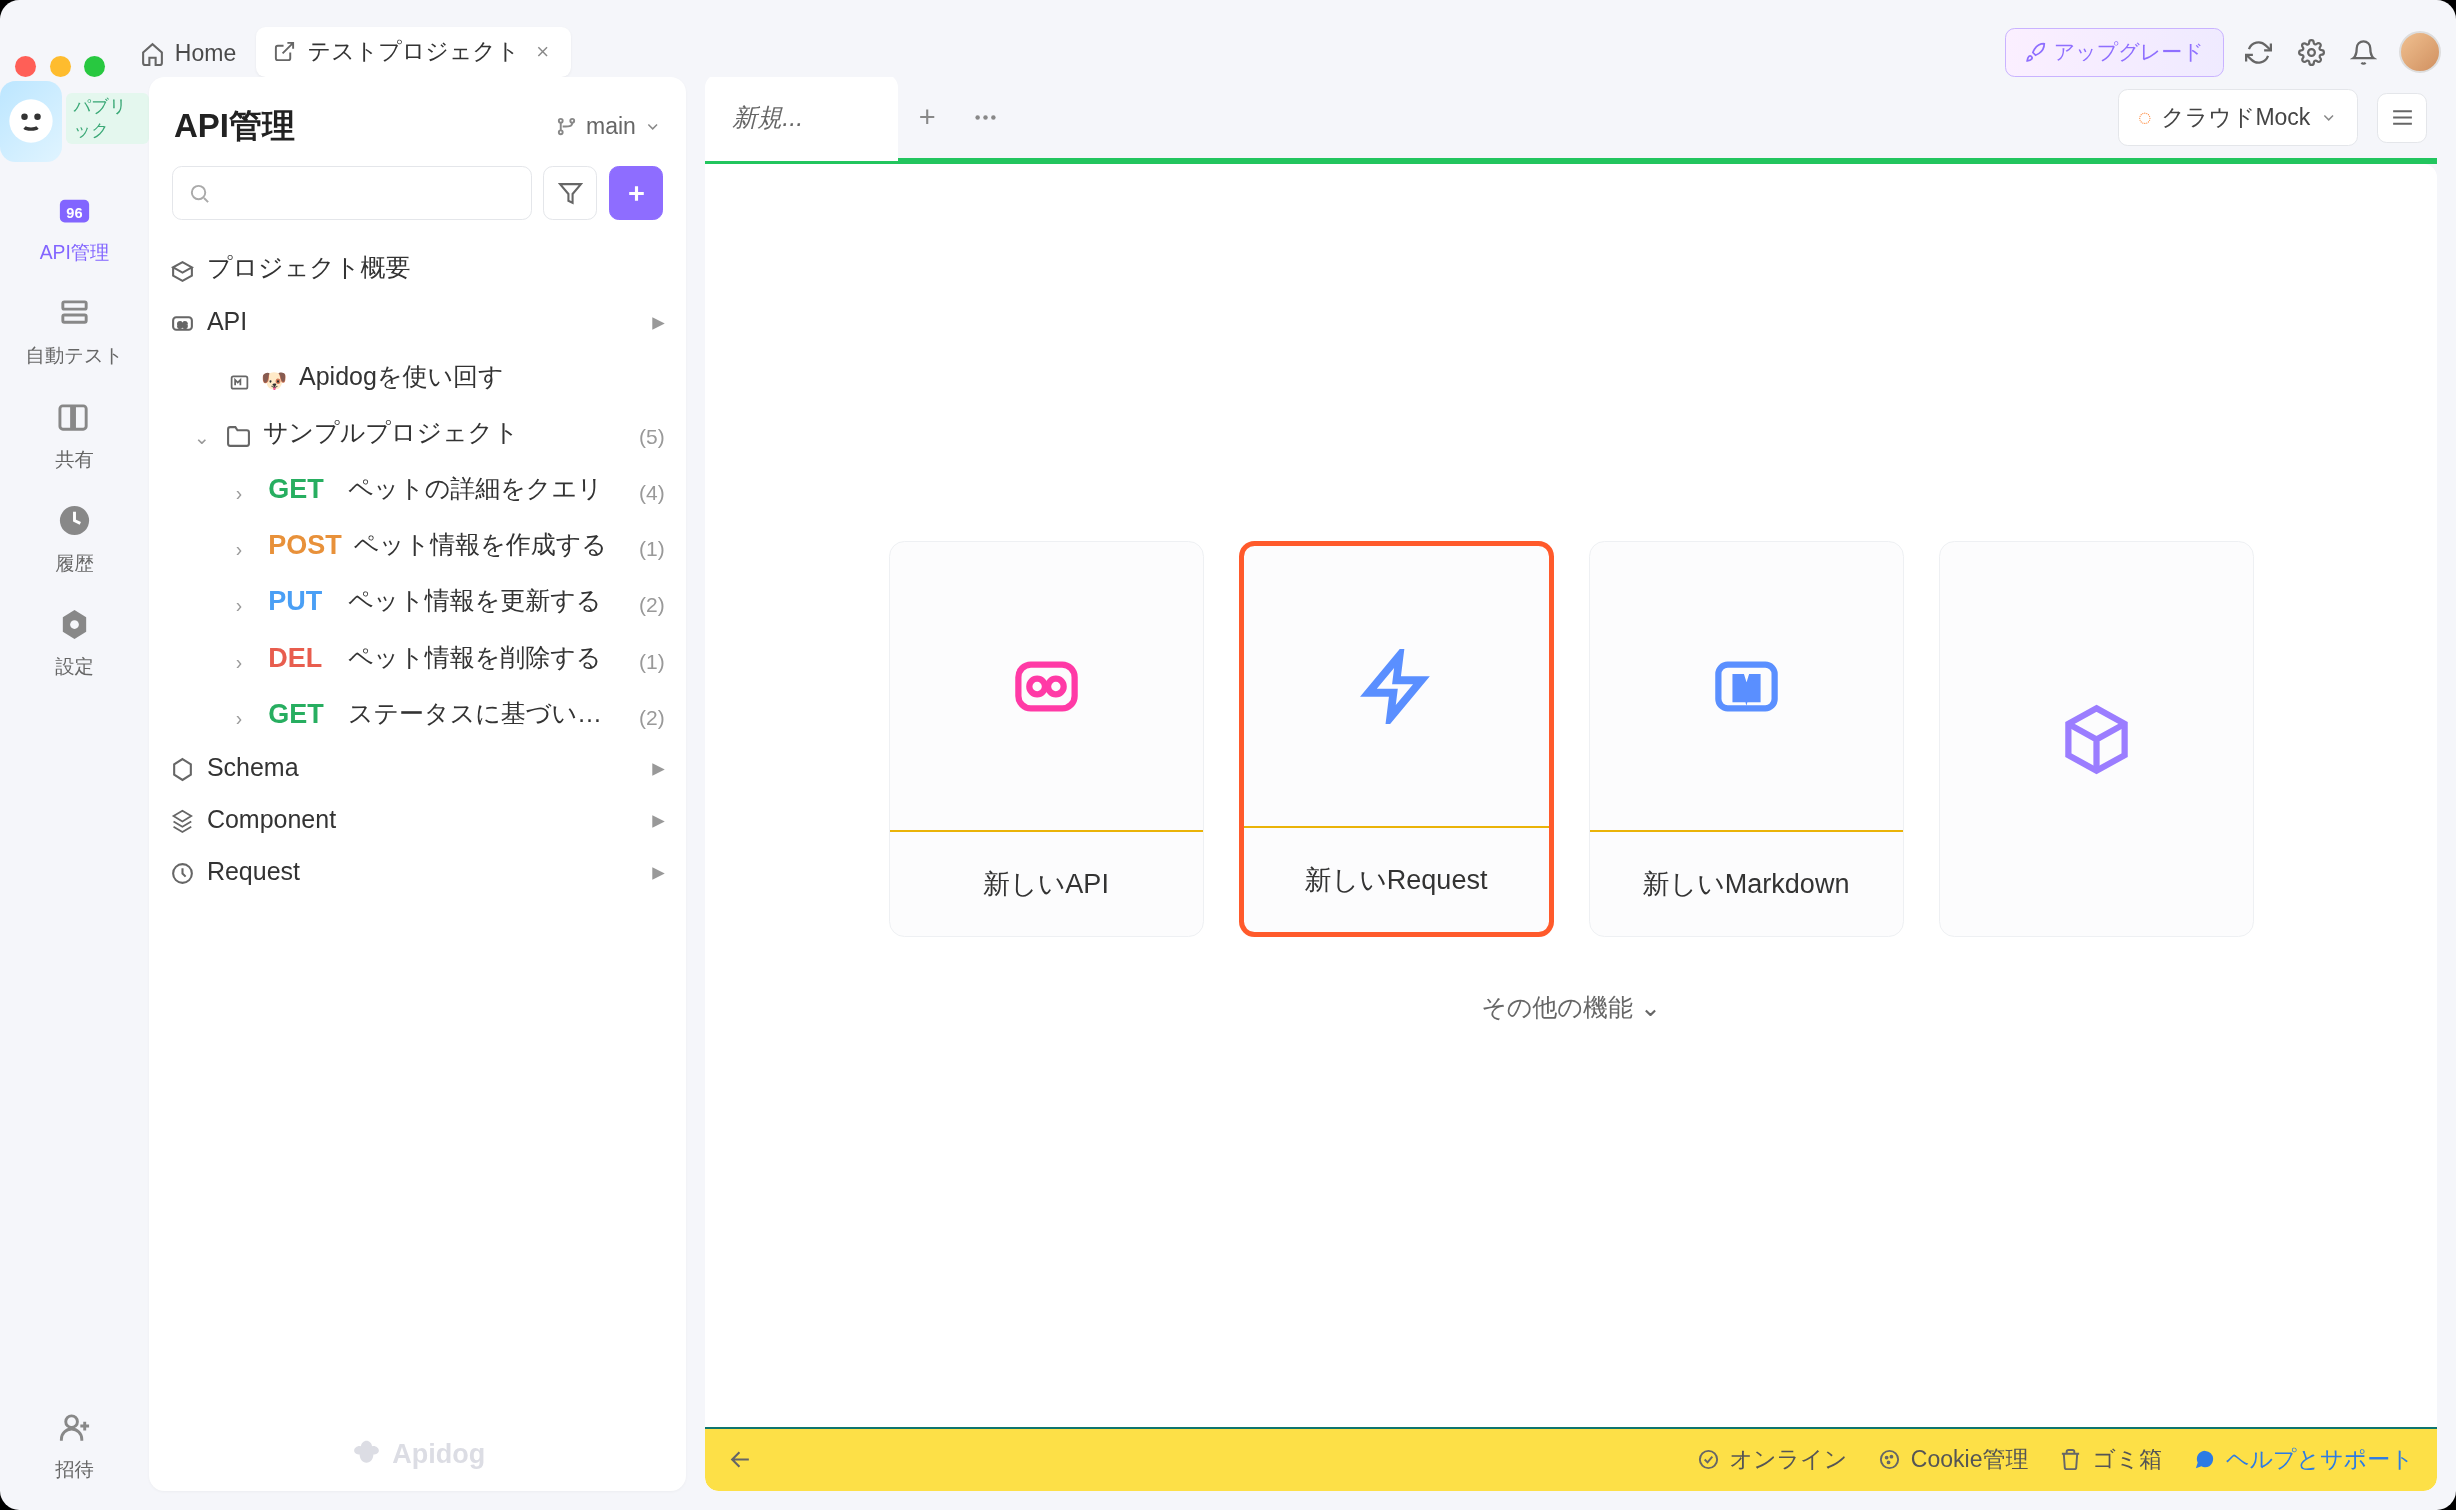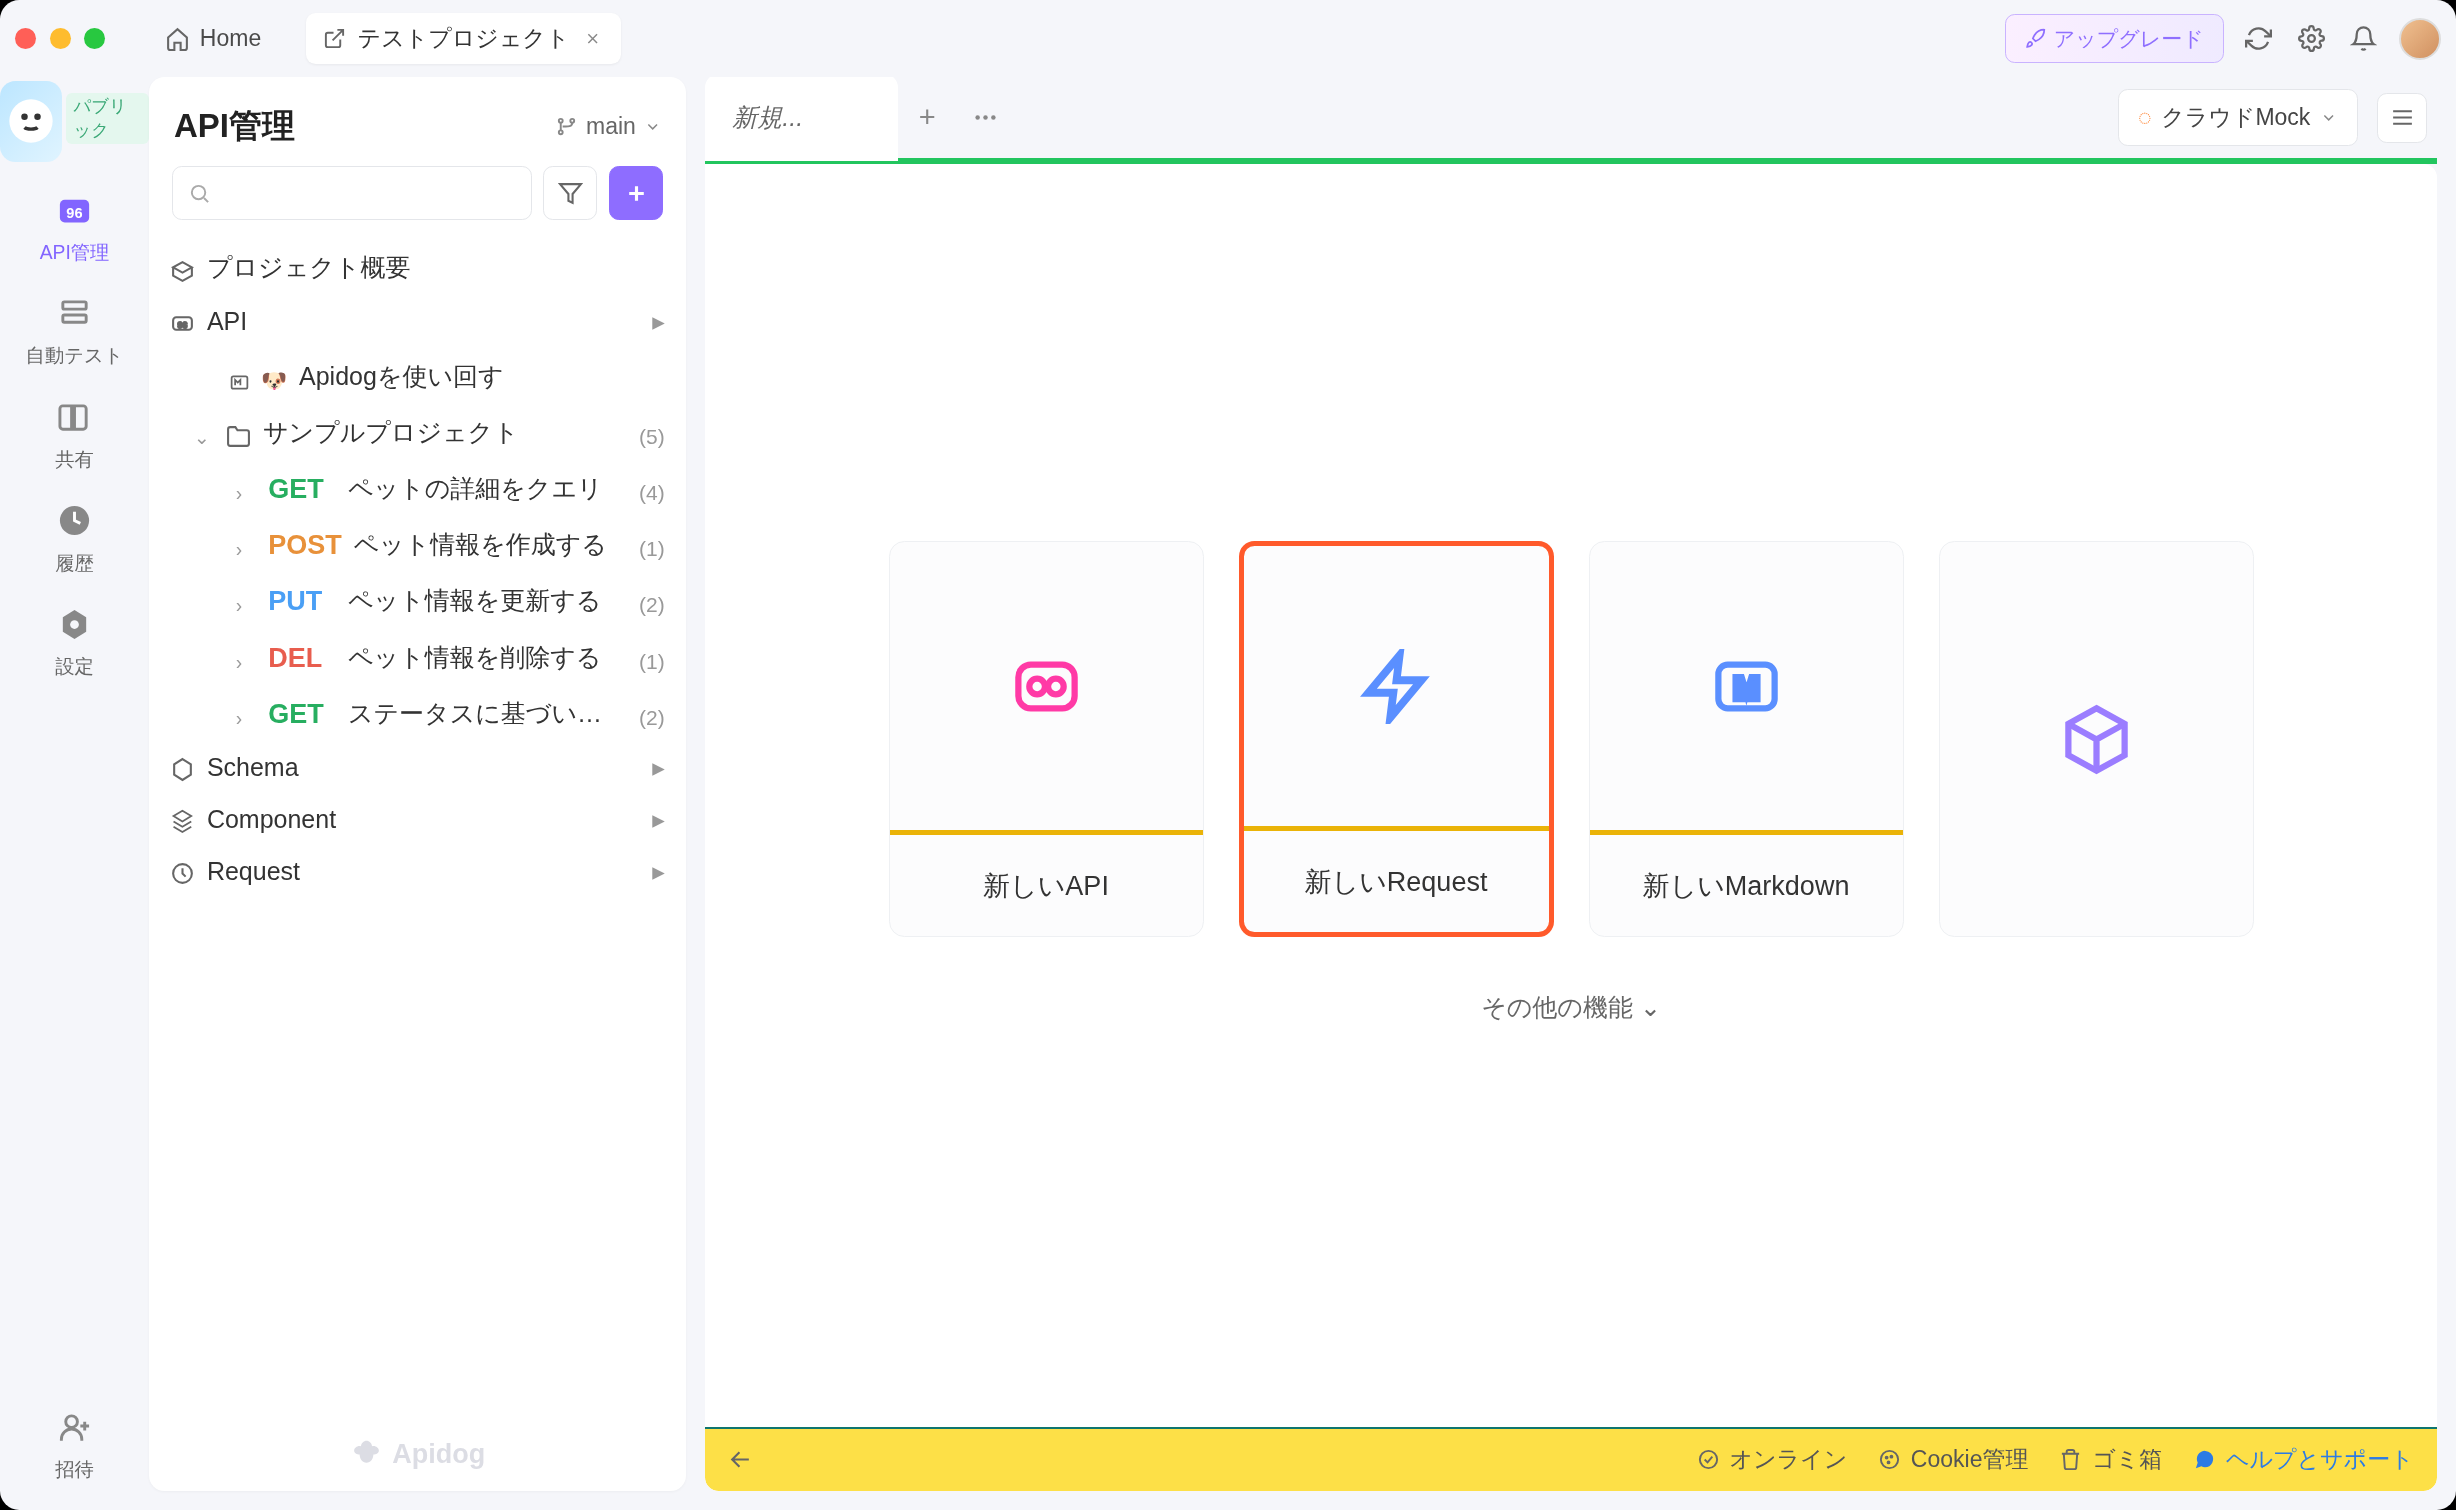--- a/index.html
+++ b/index.html
@@ -1,19 +1,19 @@
 <!DOCTYPE html>
 <html><head>
 <meta charset="utf-8">
 <style>
 * { box-sizing: border-box; margin: 0; padding: 0; }
 body { font-family: -apple-system, BlinkMacSystemFont, "Segoe UI", sans-serif; font-size: 13.5px; color: #333; background: #000; }
 .window { width: 2456px; height: 1510px; background: #f5f6fa; border-radius: 19.3px; overflow: hidden; display: flex; flex-direction: column; transform-origin: top left; }
 
-.titlebar { height: 77px; display: flex; align-items: center; padding: 0 15.4px; gap: 27px; }
+.titlebar { height: 77px; display: flex; align-items: flex-end; padding: 0 15.4px; gap: 2px; }
 .traffic { display: flex; gap: 13.5px; margin-right: 15.4px; }
 .dot { width: 21px; height: 21px; border-radius: 50%; }
 .dot.r { background: #ff5f57; } .dot.y { background: #febc2e; } .dot.g { background: #28c840; }
 .home-tab { display: flex; align-items: center; gap: 9.7px; padding: 9.7px 17.4px; border-radius: 9.7px; color: #4a4a4a; font-size: 23px; cursor: pointer; }
 .tab-pill { display: flex; align-items: center; gap: 11.6px; padding: 9.7px 17.4px; background: #fff; border-radius: 9.7px; box-shadow: 0 1px 2.9px rgba(0,0,0,0.06); font-size: 23px; cursor: pointer; }
 .tab-close { width: 23px; height: 23px; display: flex; align-items: center; justify-content: center; color: #888; cursor: pointer; }
 .titlebar-right { margin-left: auto; display: flex; align-items: center; gap: 17.4px; }
 .upgrade-btn { display: flex; align-items: center; gap: 7.7px; padding: 9.7px 19.3px; border: 1.9px solid #c9b3ff; border-radius: 9.7px; background: linear-gradient(90deg, #fbefff, #efeaff); color: #8f6fff; font-size: 21px; cursor: pointer; }
 .icon-btn { width: 35px; height: 35px; display: flex; align-items: center; justify-content: center; color: #666; cursor: pointer; }
 .avatar { width: 42px; height: 42px; border-radius: 50%; background: linear-gradient(135deg, #f0c090, #d09060); border: 2.9px solid #ddd; }
@@ -56,21 +56,21 @@
 .main-right { margin-left: auto; display: flex; align-items: center; gap: 19.3px; padding-right: 9.7px; }
 .env-btn { display: flex; align-items: center; gap: 9.7px; padding: 11.6px 19.3px; border: 1px solid #e4e6ea; border-radius: 9.7px; background: #fff; font-size: 23px; color: #444; cursor: pointer; }
 .env-dot { color: #ff8a3d; }
 .menu-btn { width: 50px; height: 50px; border: 1px solid #e4e6ea; border-radius: 9.7px; background: #fff; display: flex; align-items: center; justify-content: center; cursor: pointer; color: #666; }
 
 .stage { flex: 1; background: #fff; border-radius: 0 13.5px 13.5px 13.5px; overflow: auto; position: relative; }
 .cards { display: flex; gap: 35px; justify-content: center; padding-top: 377px; }
 .card { width: 315px; height: 396px; background: #fcfcfd; border: 1px solid #eef0f3; border-radius: 15.4px; display: flex; flex-direction: column; cursor: pointer; }
 .card.hl { border: 5.8px solid #ff5a2b; }
 .card-icon { flex: 1; display: flex; align-items: center; justify-content: center; }
-.card-label { height: 106px; display: flex; align-items: center; justify-content: center; font-size: 27px; color: #333; border-top: 5px solid #eab308; }
+.card-label { height: 106px; display: flex; align-items: center; justify-content: center; font-size: 27px; color: #333; border-top: 2px solid #eab308; }
 .more-row { text-align: center; padding-top: 54px; color: #666; font-size: 25px; cursor: pointer; }
 
 .statusbar { height: 64px; border-top: 2px solid #0f766e; display: flex; align-items: center; padding: 0 23px; gap: 31px; font-size: 23px; color: #555; background: #fde047; border-radius: 0 0 13.5px 13.5px; }
 .statusbar .spacer { flex: 1; }
 .sb-item { display: flex; align-items: center; gap: 9.7px; cursor: pointer; }
 .sb-item.support { color: #2c7be5; }
 
 svg { display: block; }
 </style>
 </head>

